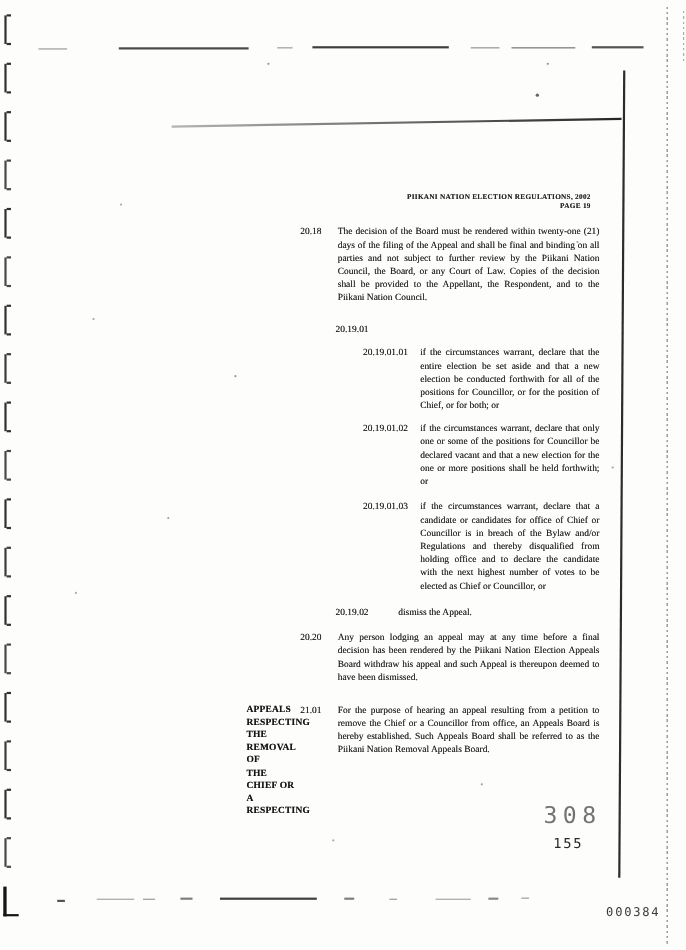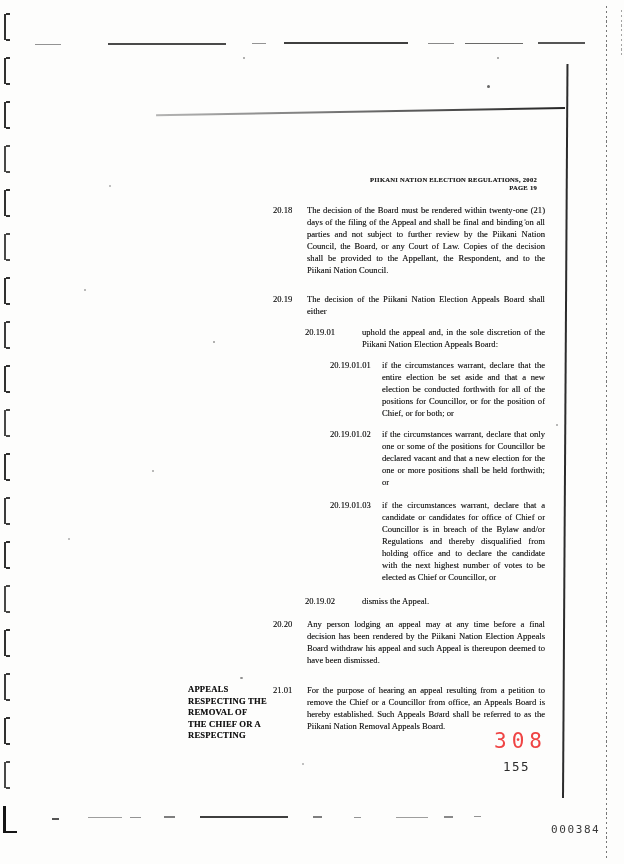--- a/index.html
+++ b/index.html
@@ -19,24 +19,24 @@
   .ctext{flex:1;text-align:justify;}
   .c1 .num{flex:0 0 34px;}
   .c2{margin-left:32px;} .c2 .num{flex:0 0 57px;}
   .c3{margin-left:57px;} .c3 .num{flex:0 0 52px;}
   .mb17{margin-bottom:17px}.mb11{margin-bottom:11px}.mb9{margin-bottom:9px}
   .mb8{margin-bottom:12px}.mb7{margin-bottom:18px}
   
   .rel{position:relative;}
   .mhead{position:absolute;left:-85px;top:0;width:82px;font-size:8.6px;font-weight:bold;
          line-height:11.5px;letter-spacing:.2px;color:#141414;}
-  .mhead span{display:block;}
+  .mhead span{display:block;margin-left:36px;}
   
   .stamp308{position:absolute;left:494px;top:729px;font-family:"DejaVu Sans Mono",monospace;
-            font-size:21px;letter-spacing:5px;color:#ef4444;}
+            font-size:21px;letter-spacing:5px;color:#737373;}
   .num155{position:absolute;left:503px;top:759px;font-family:"DejaVu Sans Mono",monospace;
           font-size:12.5px;letter-spacing:1.5px;color:#2b2b2b;}
   .bates{position:absolute;left:551px;top:823px;font-family:"DejaVu Sans Mono",monospace;
          font-size:11px;letter-spacing:1.6px;color:#3a3a3a;}
   
   .art{position:absolute;background:#2a2a2a;}
   .slant{background:linear-gradient(to right,rgba(45,45,45,.35),rgba(25,25,25,.95));
          transform:rotate(-1deg);transform-origin:right center;}
   .vrule{background:#2c2c2c;transform:rotate(.35deg);transform-origin:bottom center;}
   .vdots{background:repeating-linear-gradient(to bottom,#4a4a4a 0 2.2px,transparent 2.2px 4.8px);}
@@ -119,28 +119,23 @@
       <div>PAGE 19</div>
     </div>
 
     <div class="body-col fuzz">
 
       <div class="clause c1 mb17">
         <span class="num">20.18</span>
         <div class="ctext">The decision of the Board must be rendered within twenty-one (21) days of the filing of the Appeal and shall be final and binding on all parties and not subject to further review by the Piikani Nation Council, the Board, or any Court of Law.  Copies of the decision shall be provided to the Appellant, the Respondent, and to the Piikani Nation Council.</div>
       </div>
 
-      <div class="clause c1 mb9">
-        <span class="num">20.19</span>
-        <div class="ctext">The decision of the Piikani Nation Election Appeals Board shall either</div>
-      </div>
 
       <div class="clause c2 mb9">
         <span class="num">20.19.01</span>
-        <div class="ctext">uphold the appeal and, in the sole discretion of the Piikani Nation Election Appeals Board:</div>
       </div>
 
       <div class="clause c3 mb9">
         <span class="num">20.19.01.01</span>
         <div class="ctext">if the circumstances warrant, declare that the entire election be set aside and that a new election be conducted forthwith for all of the positions for Councillor, or for the position of Chief, or for both; or</div>
       </div>
 
       <div class="clause c3 mb11">
         <span class="num">20.19.01.02</span>
         <div class="ctext">if the circumstances warrant, declare that only one or some of the positions for Councillor be declared vacant and that a new election for the one or more positions shall be held forthwith; or</div>

